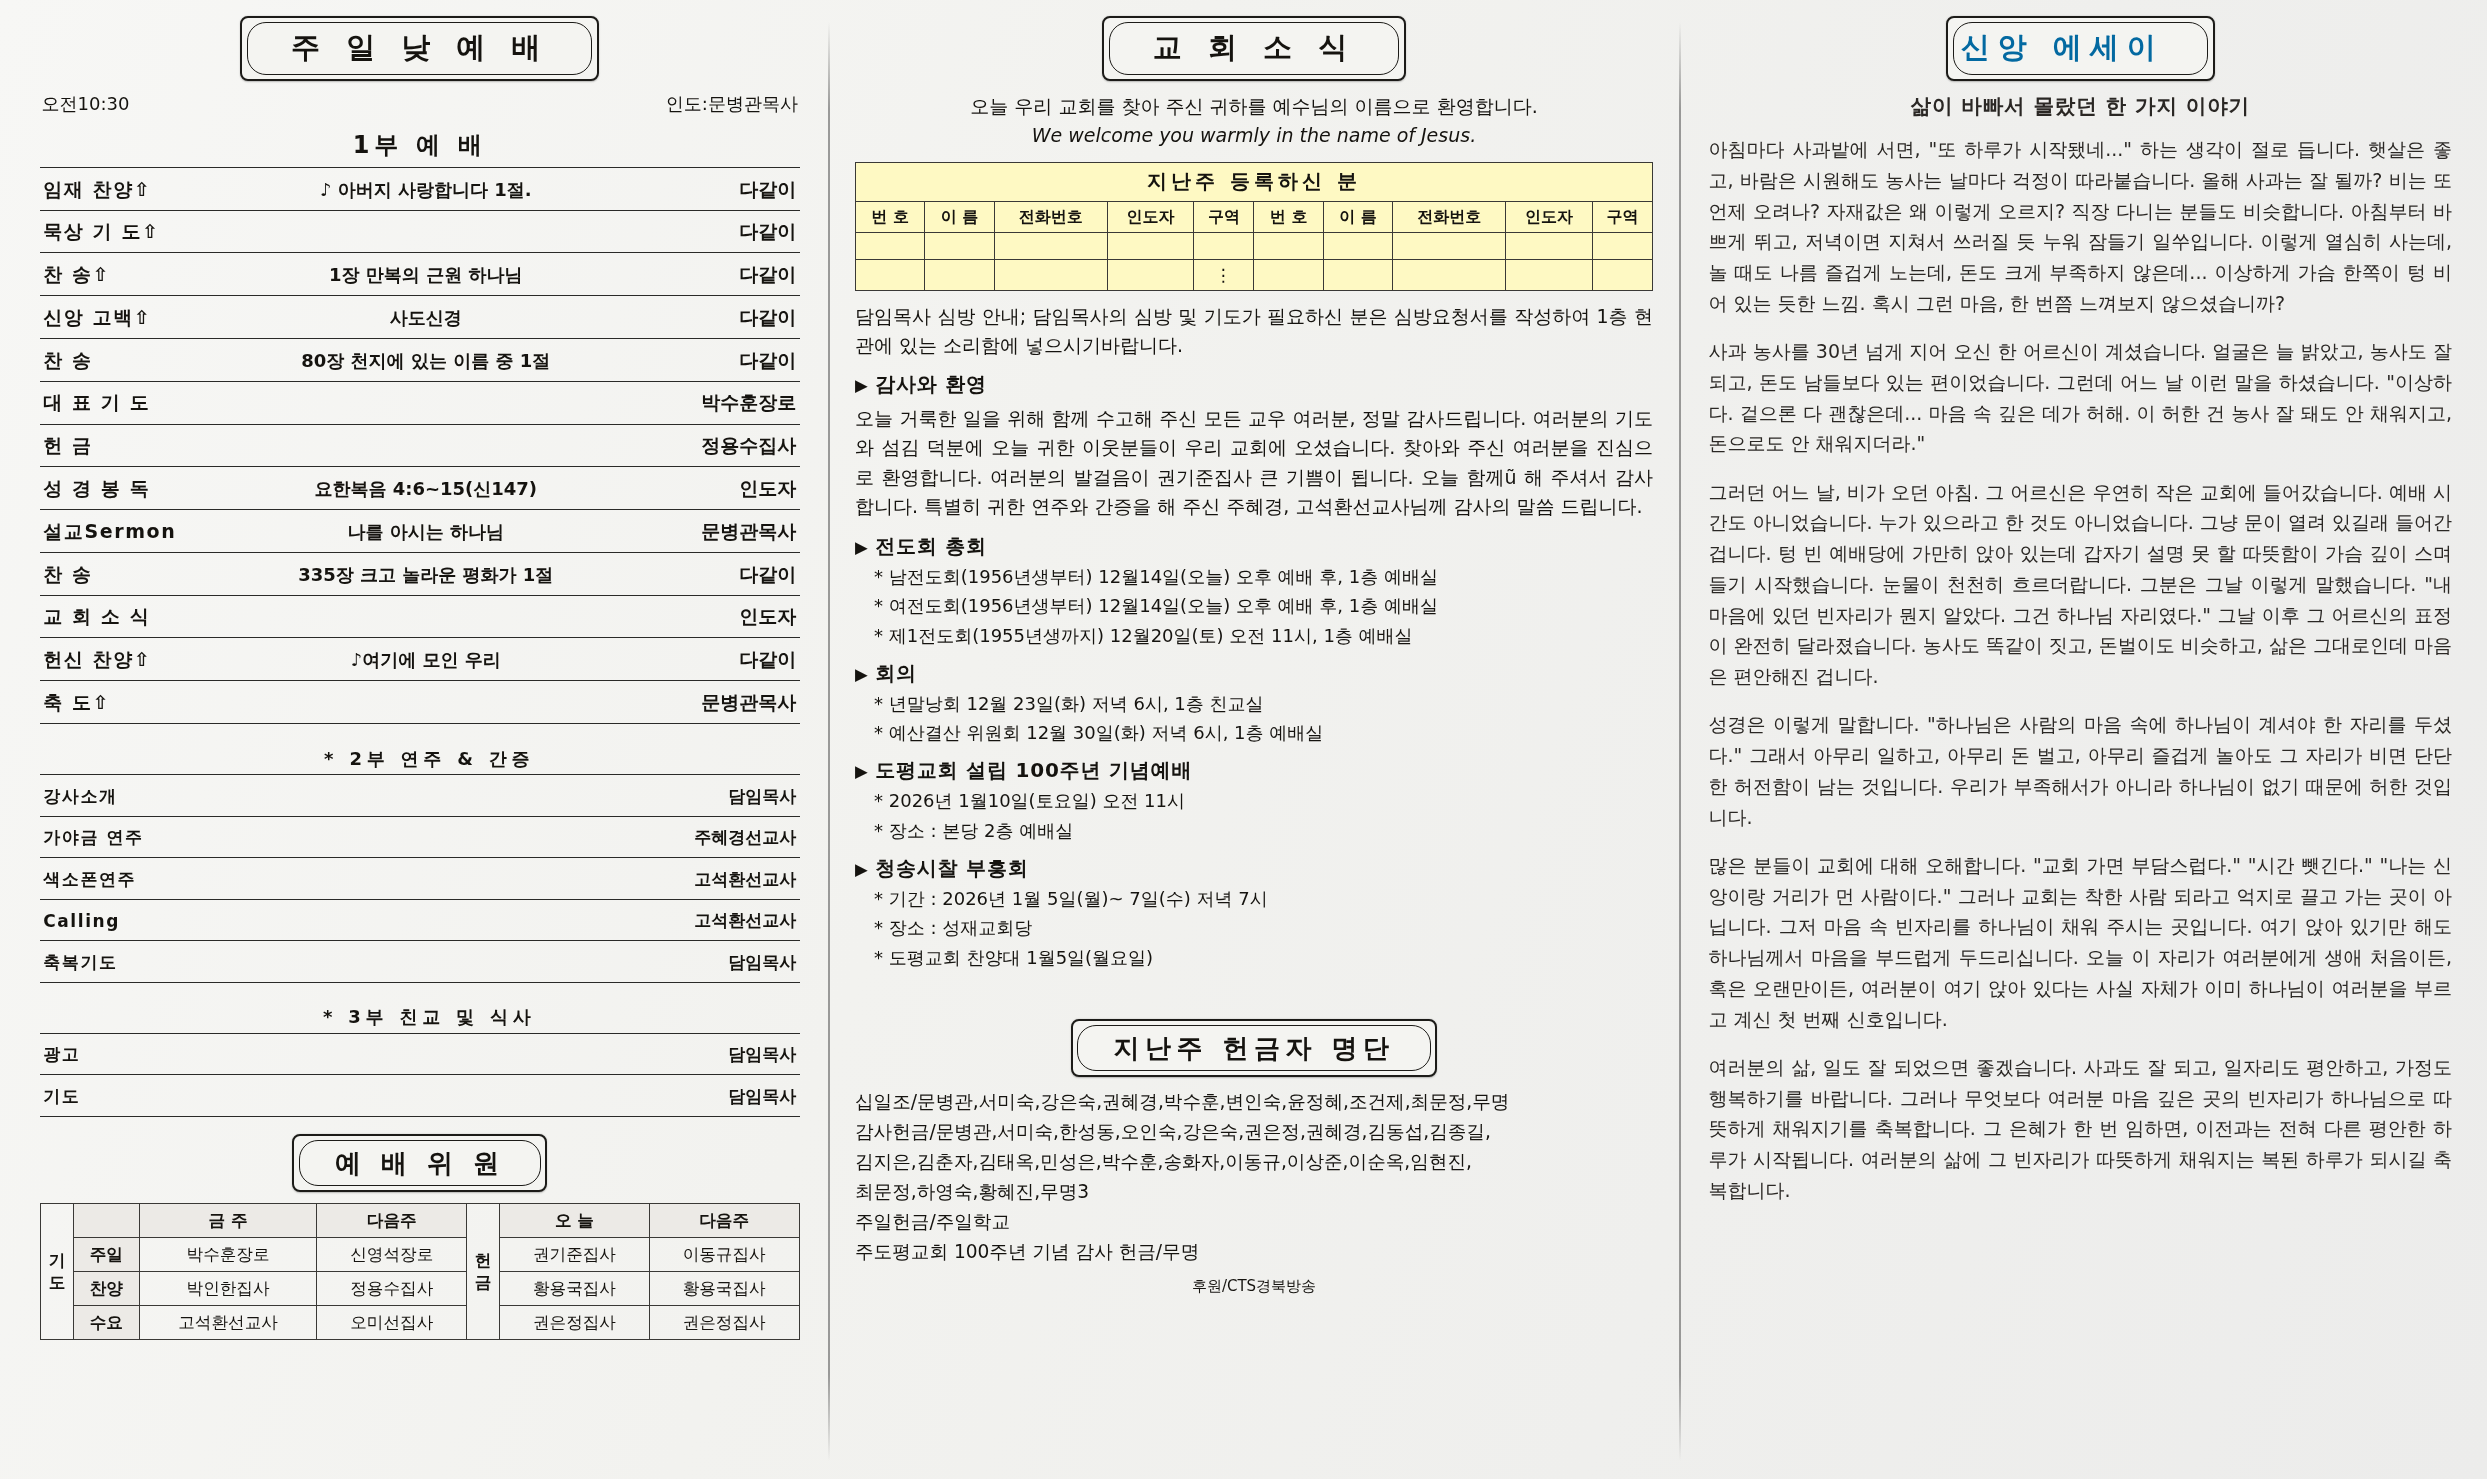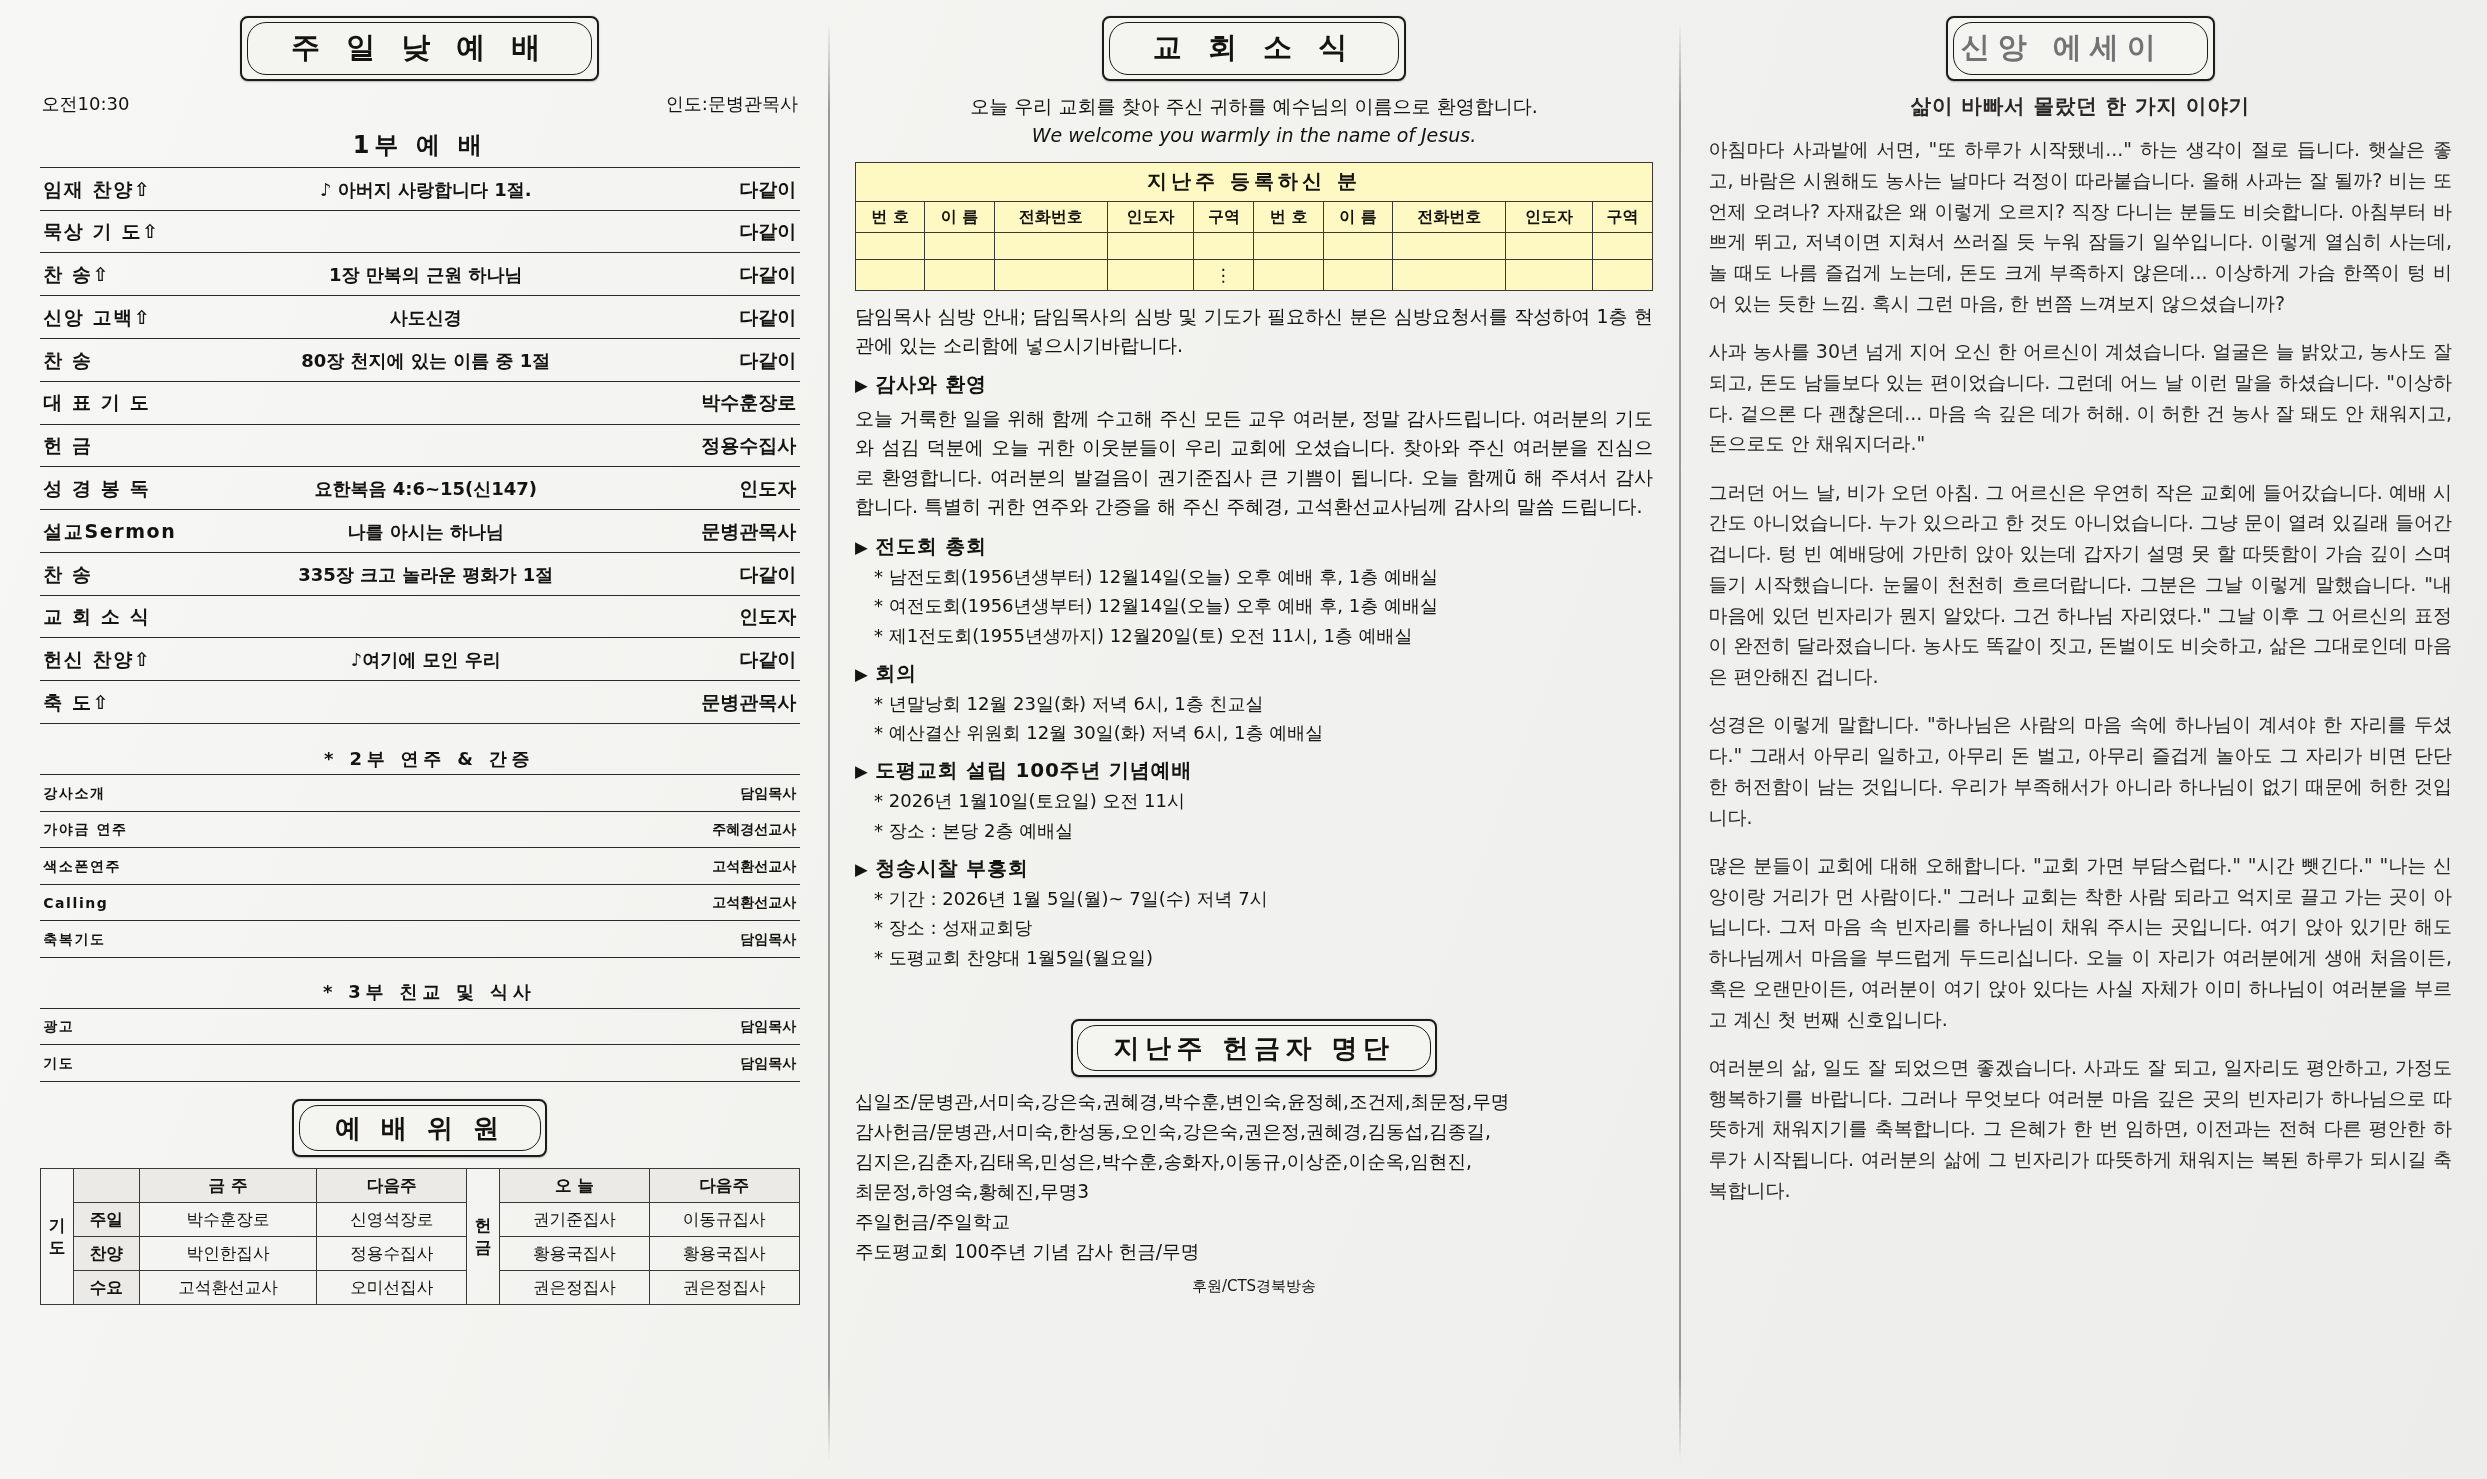--- a/index.html
+++ b/index.html
@@ -66,21 +66,21 @@
   table.order td {
     border-bottom: 1.2px solid #2a2a28;
     padding: 8.7px 3.2px 7.1px 3.2px;
     vertical-align: middle;
   }
   table.order tr:first-child td { border-top: 1.2px solid #2a2a28; }
   td.c-item { width: 182px; font-weight: bold; letter-spacing: 1.6px; white-space: nowrap; }
   td.c-mid { text-align: center; font-size: 18px; font-weight: bold; }
   td.c-who { width: 170px; text-align: right; font-weight: bold; white-space: nowrap; }
 
-  table.simple { width: 100%; border-collapse: collapse; font-size: 14px; }
+  table.simple { width: 100%; border-collapse: collapse; font-size: 17px; }
   table.simple td {
     border-bottom: 1.2px solid #2a2a28;
     padding: 9.5px 3.2px 8px 3.2px;
   }
   table.simple tr:first-child td { border-top: 1.2px solid #2a2a28; }
   td.s-item { font-weight: bold; letter-spacing: 1.6px; }
   td.s-who { text-align: right; font-weight: bold; white-space: nowrap; }
 
   
   table.committee {
@@ -128,21 +128,21 @@
   
   .essay-sub {
     text-align: center; font-size: 20.6px; font-weight: bold; letter-spacing: 0.8px;
     margin: 11px 0 14.3px 0;
   }
   .essay-p {
     font-size: 19px; line-height: 1.62; text-align: justify; margin: 0 0 17.4px 0;
   }
 
   .col-3 { color: #2a2724; }
-  .col-3 .pill-inner { color: #737373; padding-left: 7px; }
+  .col-3 .pill-inner { color: #0369a1; padding-left: 7px; }
 </style>
 </head>
 <body>
 
 <div class="page">
 
   <div class="col col-1">
     <div class="pill-wrap">
       <div class="pill">
           <div class="pill-inner">주 일 낮 예 배</div>

